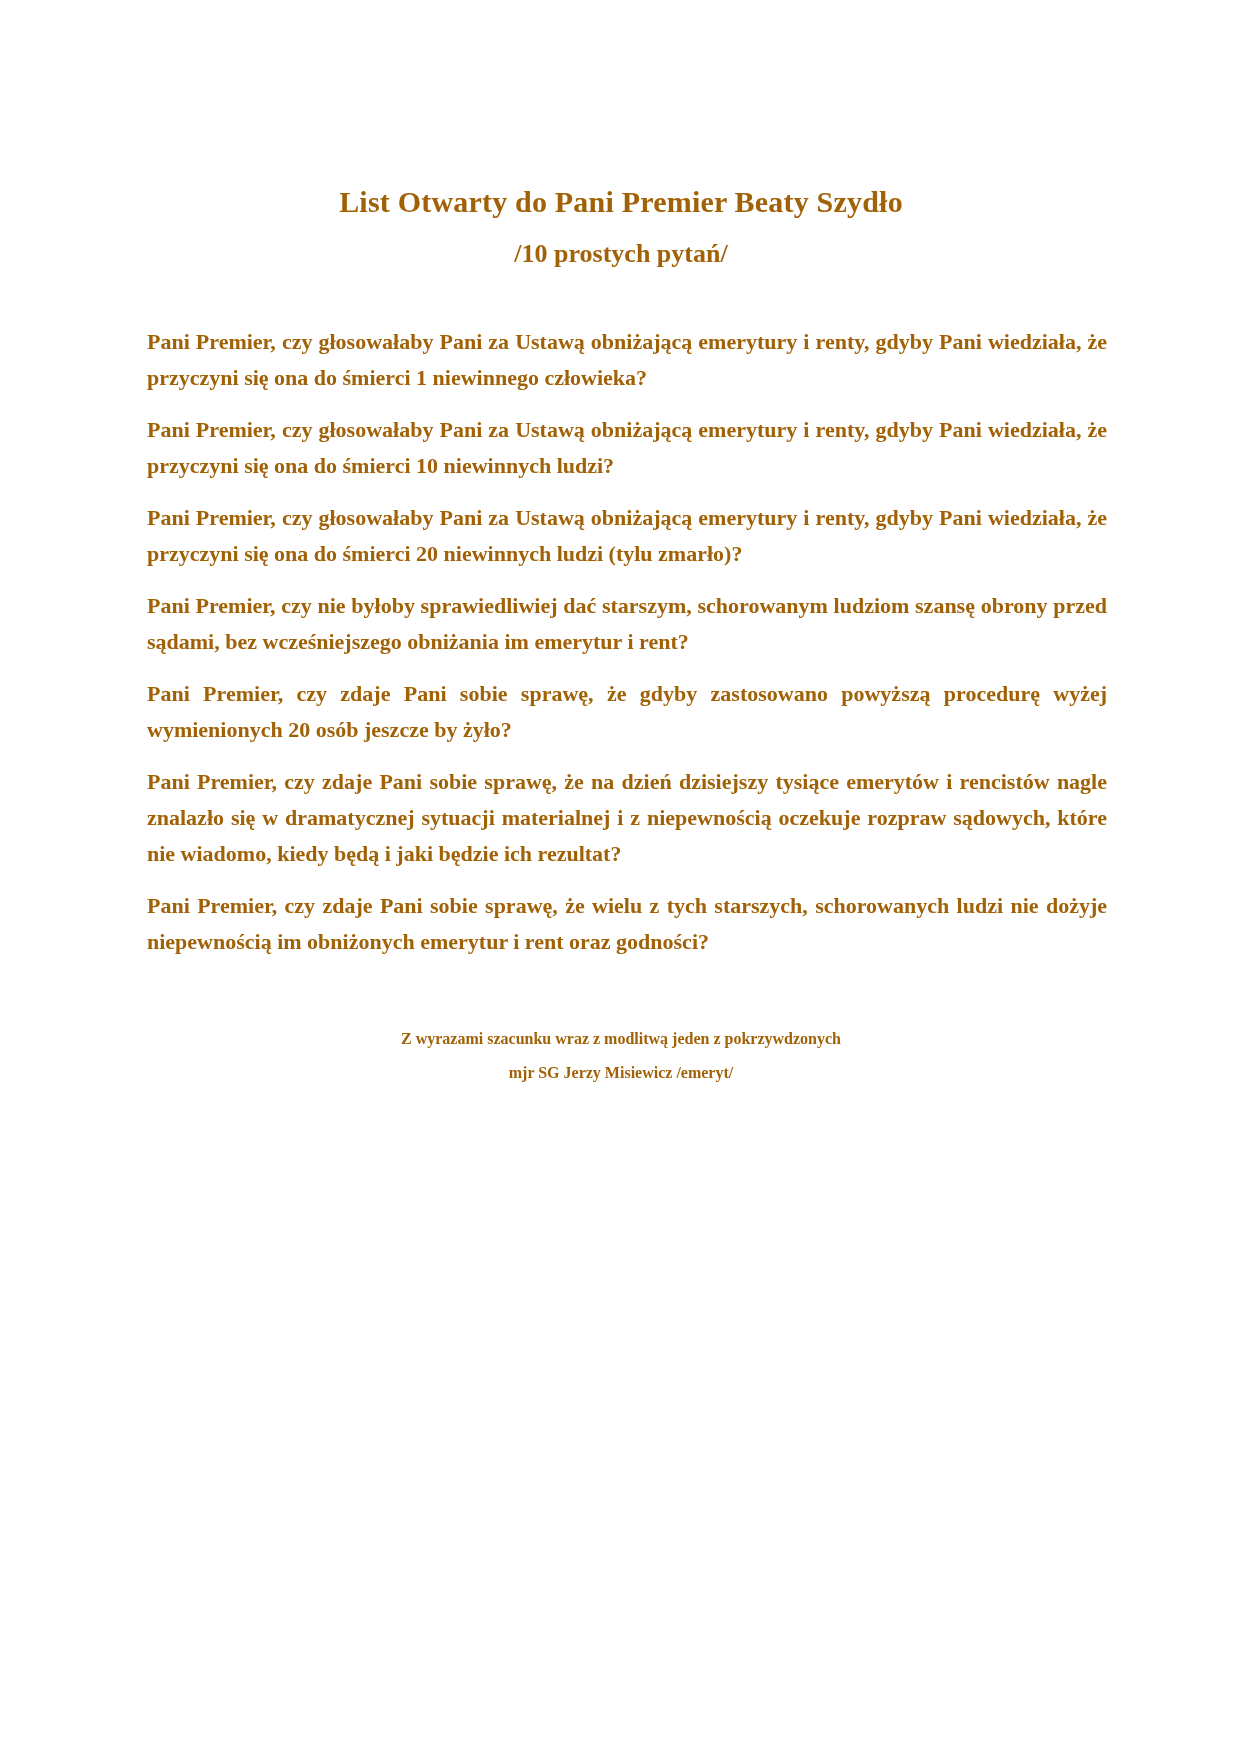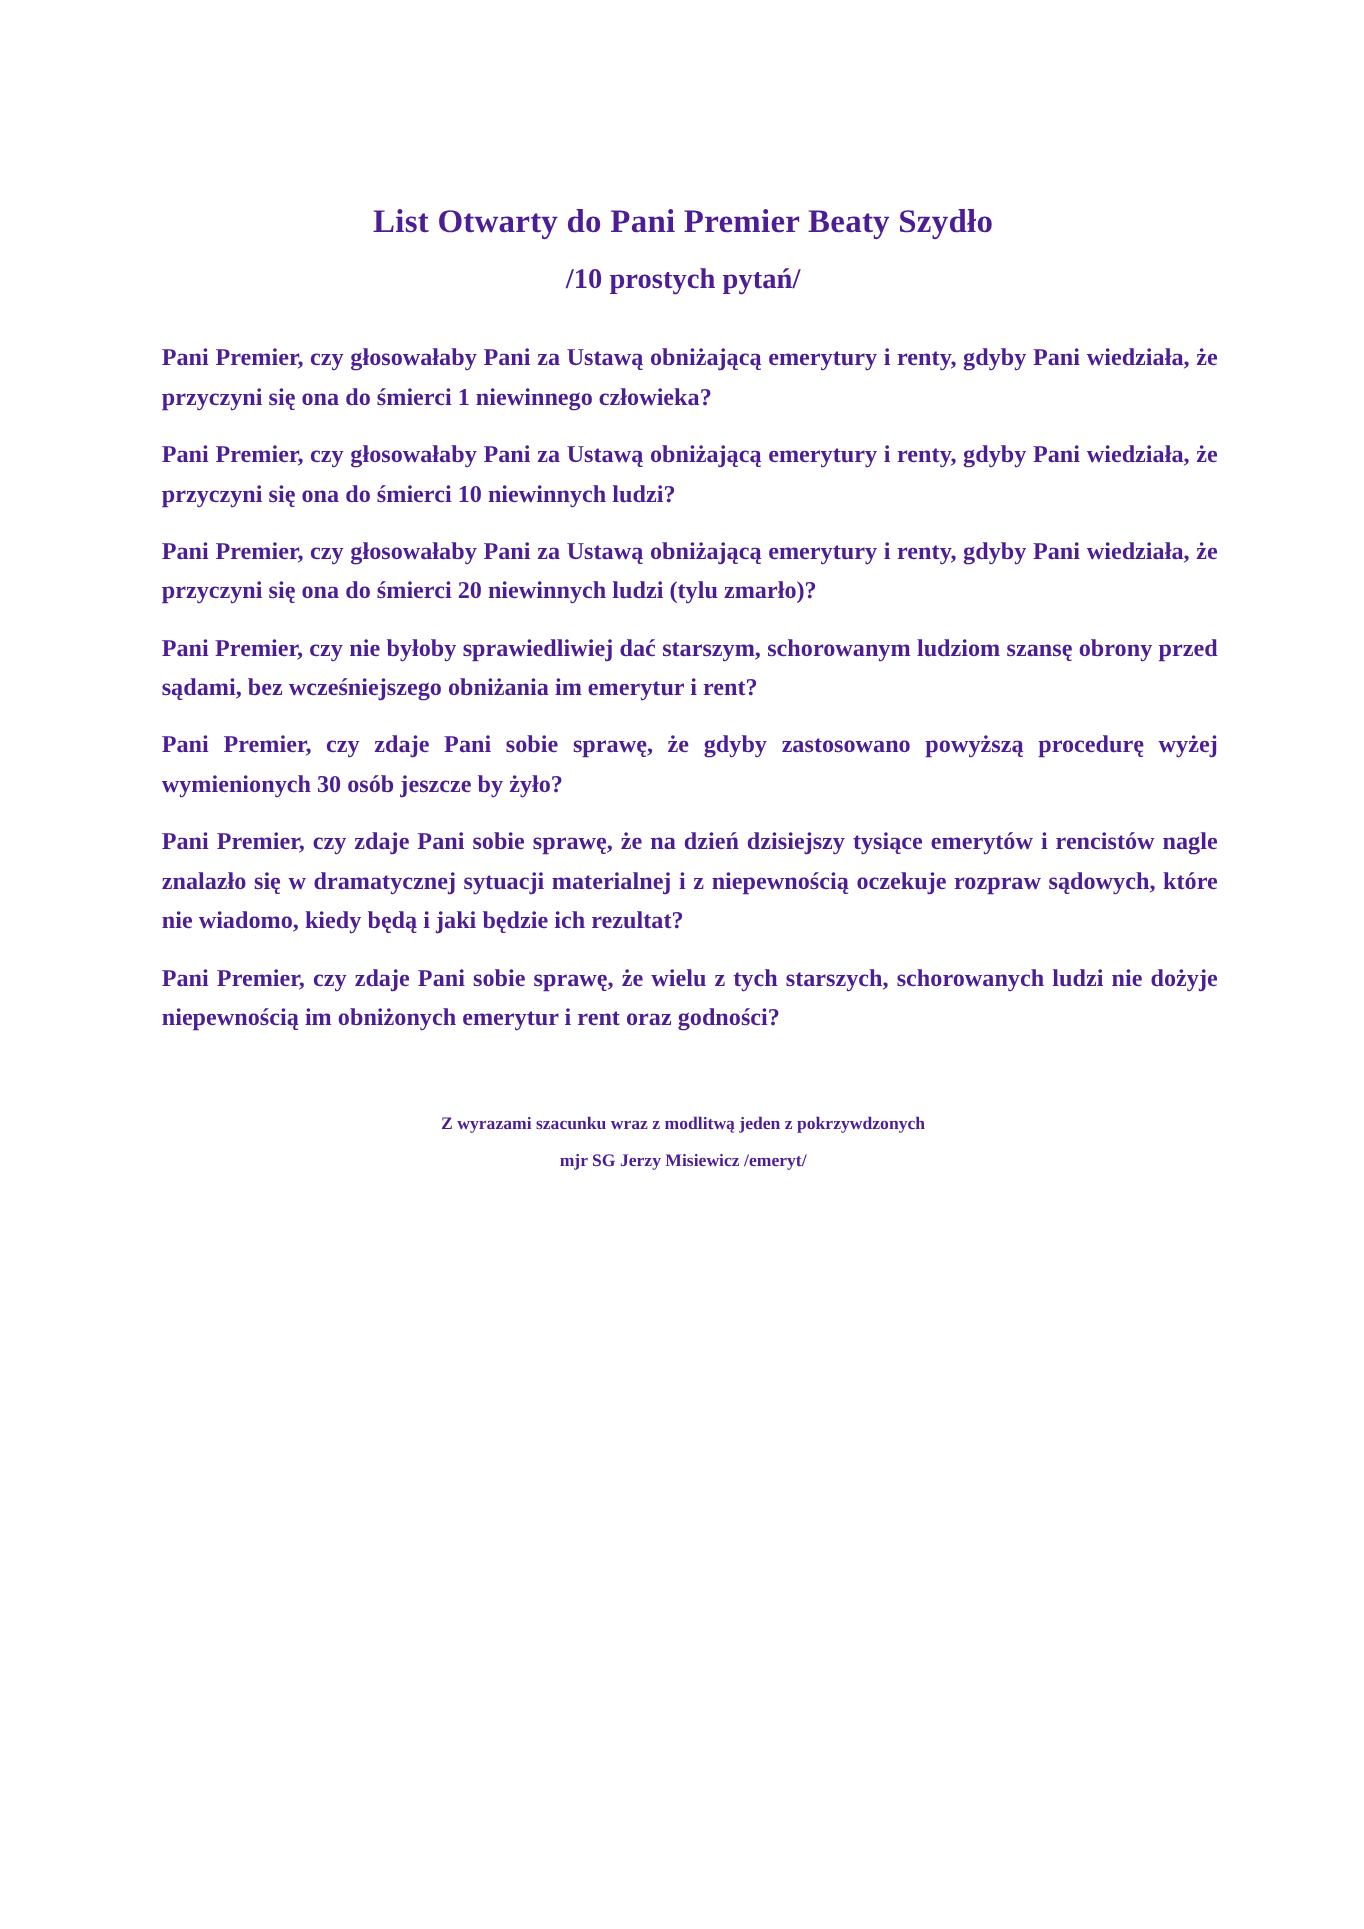--- a/index.html
+++ b/index.html
@@ -8,32 +8,32 @@
     background: #ffffff;
   }
   .page {
     position: relative;
     width: 1240px;
     height: 1754px;
     background: #ffffff;
     box-sizing: border-box;
     padding: 185px 133px 0 135px;
     font-family: "Liberation Serif", "DejaVu Serif", serif;
-    color: #4c1d95;
+    color: #a16207;
     overflow: hidden;
   }
   .letter-title {
     margin: 0 0 20px 0;
     text-align: center;
     font-size: 30px;
     font-weight: bold;
     letter-spacing: 0.2px;
   }
   .letter-subtitle {
-    margin: 0 0 38px 0;
+    margin: 0 0 55px 0;
     text-align: center;
     font-size: 26px;
     font-weight: bold;
   }
   .letter-body p {
     margin: 0 0 16px 12px;
     font-size: 22px;
     font-weight: bold;
     line-height: 36px;
     text-align: justify;
@@ -55,21 +55,21 @@
 <div class="page">
   <h1 class="letter-title">List Otwarty do Pani Premier Beaty Szydło</h1>
 
   <h2 class="letter-subtitle">/10 prostych pytań/</h2>
 
   <div class="letter-body">
     <p>Pani Premier, czy głosowałaby Pani za Ustawą obniżającą emerytury i renty, gdyby Pani wiedziała, że przyczyni się ona do śmierci 1 niewinnego człowieka?</p>
     <p>Pani Premier, czy głosowałaby Pani za Ustawą obniżającą emerytury i renty, gdyby Pani wiedziała, że przyczyni się ona do śmierci 10 niewinnych ludzi?</p>
     <p>Pani Premier, czy głosowałaby Pani za Ustawą obniżającą emerytury i renty, gdyby Pani wiedziała, że przyczyni się ona do śmierci 20 niewinnych ludzi (tylu zmarło)?</p>
     <p>Pani Premier, czy nie byłoby sprawiedliwiej dać starszym, schorowanym ludziom szansę obrony przed sądami, bez wcześniejszego obniżania im emerytur i rent?</p>
-    <p>Pani Premier, czy zdaje Pani sobie sprawę, że gdyby zastosowano powyższą procedurę wyżej wymienionych 30 osób jeszcze by żyło?</p>
+    <p>Pani Premier, czy zdaje Pani sobie sprawę, że gdyby zastosowano powyższą procedurę wyżej wymienionych 20 osób jeszcze by żyło?</p>
     <p>Pani Premier, czy zdaje Pani sobie sprawę, że na dzień dzisiejszy tysiące emerytów i rencistów nagle znalazło się w dramatycznej sytuacji materialnej i z niepewnością oczekuje rozpraw sądowych, które nie wiadomo, kiedy będą i jaki będzie ich rezultat?</p>
     <p>Pani Premier, czy zdaje Pani sobie sprawę, że wielu z tych starszych, schorowanych ludzi nie dożyje niepewnością im obniżonych emerytur i rent oraz godności?</p>
   </div>
 
   <div class="letter-closing">
     <div>Z wyrazami szacunku wraz z modlitwą jeden z pokrzywdzonych</div>
     <div>mjr SG Jerzy Misiewicz /emeryt/</div>
   </div>
 </div>
 

